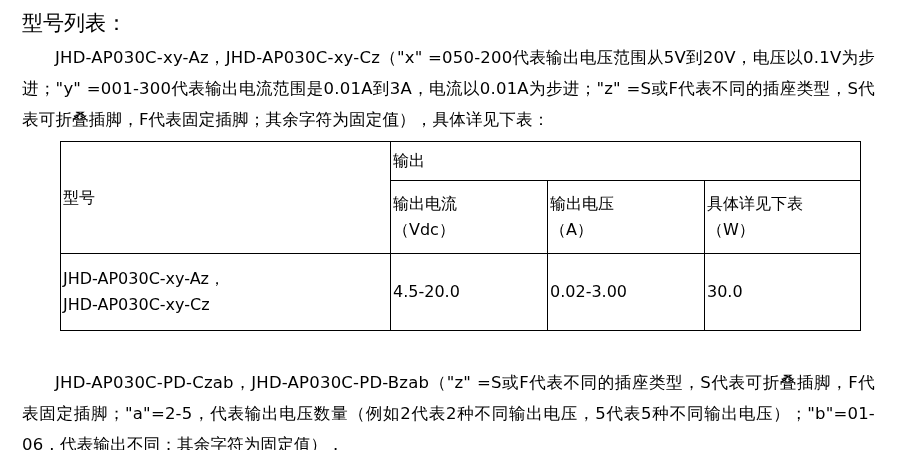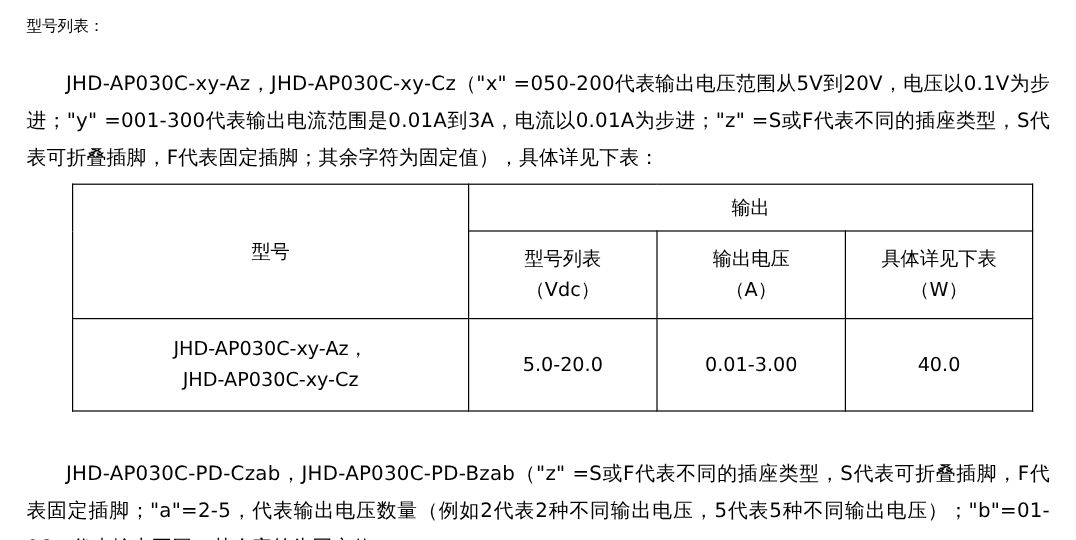--- a/index.html
+++ b/index.html
@@ -23,36 +23,36 @@
   }
   .para {
     font-size: 16.5px;
     line-height: 31px;
     letter-spacing: 0.2px;
     text-align: justify;
     text-justify: inter-ideograph;
     margin: 0;
   }
   .heading {
-    font-size: 13px;
+    font-size: 21px;
     line-height: 30px;
-    margin: 0 0 16px 0;
+    margin: 0 0 4px 0;
   }
   .indent {
     text-indent: 2em;
   }
   table.spec {
     border-collapse: collapse;
     margin: 6px 0 0 38px;
     width: 800px;
     table-layout: fixed;
   }
   table.spec td {
     border: 1px solid #000000;
-    text-align: center;
+    text-align: left;
     vertical-align: middle;
     font-size: 16px;
     line-height: 26px;
     padding: 4px 2px;
     margin-left: 40px;
   }
   .col-model { width: 330px; }
   .col-v { width: 157px; }
   .col-a { width: 157px; }
   .col-w { width: 156px; }
@@ -80,40 +80,40 @@
       <col class="col-a">
       <col class="col-w">
     </colgroup>
     <tbody>
       <tr>
         <td rowspan="2">型号</td>
         <td colspan="3" class="h-out">输出</td>
       </tr>
       <tr>
         <td class="h-sub nowrap-cell">
-          <span>型号列表</span>
+          <span>输出电流</span>
           <span>（Vdc）</span>
         </td>
         <td class="h-sub nowrap-cell">
           <span>输出电压</span>
           <span>（A）</span>
         </td>
         <td class="h-sub nowrap-cell">
           <span>具体详见下表</span>
           <span>（W）</span>
         </td>
       </tr>
       <tr>
         <td class="h-val nowrap-cell">
           <span>JHD-AP030C-xy-Az，</span>
           <span>JHD-AP030C-xy-Cz</span>
         </td>
-        <td class="h-val">5.0-20.0</td>
-        <td class="h-val">0.01-3.00</td>
-        <td class="h-val">40.0</td>
+        <td class="h-val">4.5-20.0</td>
+        <td class="h-val">0.02-3.00</td>
+        <td class="h-val">30.0</td>
       </tr>
     </tbody>
   </table>
 
   <div class="gap-block"></div>
 
   <div class="para indent">JHD-AP030C-PD-Czab，JHD-AP030C-PD-Bzab（"z" =S或F代表不同的插座类型，S代表可折叠插脚，F代表固定插脚；"a"=2-5，代表输出电压数量（例如2代表2种不同输出电压，5代表5种不同输出电压）；"b"=01-06，代表输出不同；其余字符为固定值），</div>
 
 </div>
 

